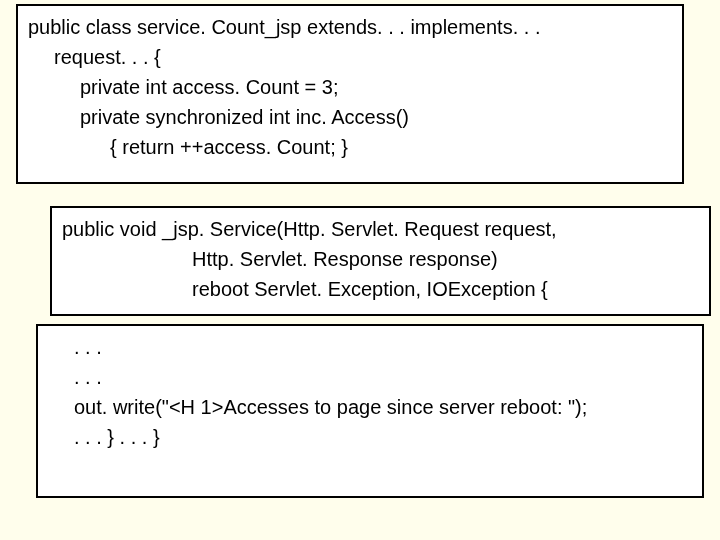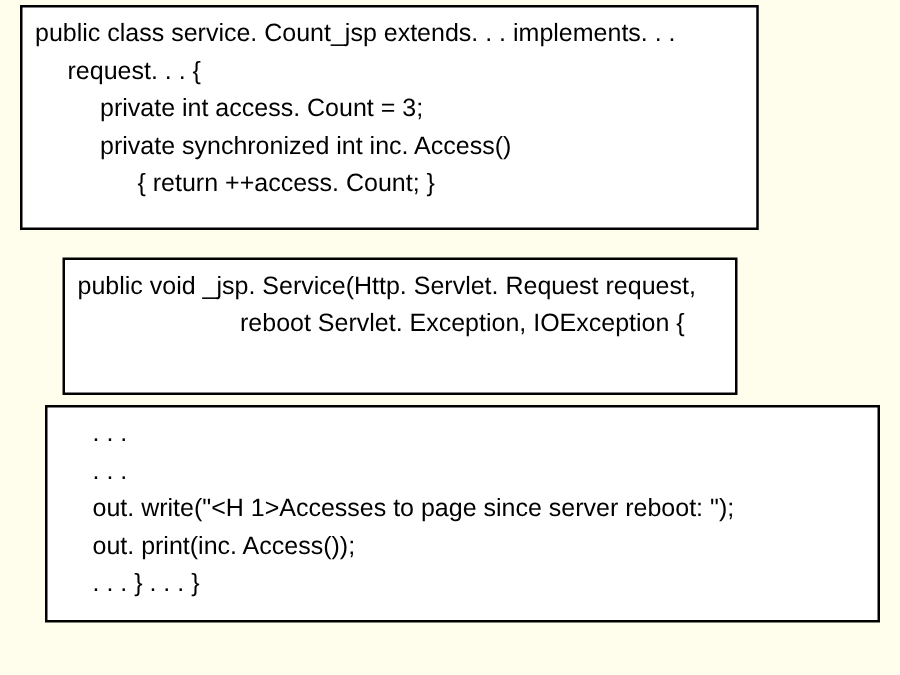--- a/index.html
+++ b/index.html
@@ -17,27 +17,27 @@
     background: #fff;
     border: 2px solid #000;
     padding: 6px 10px;
     line-height: 1.5;
     position: absolute;
     box-sizing: border-box;
   }
   .box1 {
     left: 16px;
     top: 4px;
-    width: 591px;
+    width: 668px;
     height: 180px;
   }
   .box2 {
     left: 50px;
     top: 206px;
-    width: 540px;
+    width: 661px;
     height: 110px;
   }
   .box3 {
     left: 36px;
     top: 324px;
     width: 668px;
     height: 174px;
   }
   .line { white-space: pre; }
   .ind1 { padding-left: 26px; }
@@ -51,22 +51,22 @@
 <div class="code-box box1">
   <div class="line">public class service. Count_jsp extends. . . implements. . .</div>
   <div class="line ind1">request. . . {</div>
   <div class="line ind2">private int access. Count = 3;</div>
   <div class="line ind2">private synchronized int inc. Access()</div>
   <div class="line ind3">{ return ++access. Count; }</div>
 </div>
 
 <div class="code-box box2">
   <div class="line">public void _jsp. Service(Http. Servlet. Request request,</div>
+  <div class="line ind4">Http. Servlet. Response response)</div>
   <div class="line ind4">reboot Servlet. Exception, IOException {</div>
 </div>
 
 <div class="code-box box3">
   <div class="line ind1">. . .</div>
   <div class="line ind1">. . .</div>
   <div class="line ind1">out. write("&lt;H 1&gt;Accesses to page since server reboot: ");</div>
-  <div class="line ind1">out. print(inc. Access());</div>
   <div class="line ind1">. . . } . . . }</div>
 </div>
 
 </body></html>

